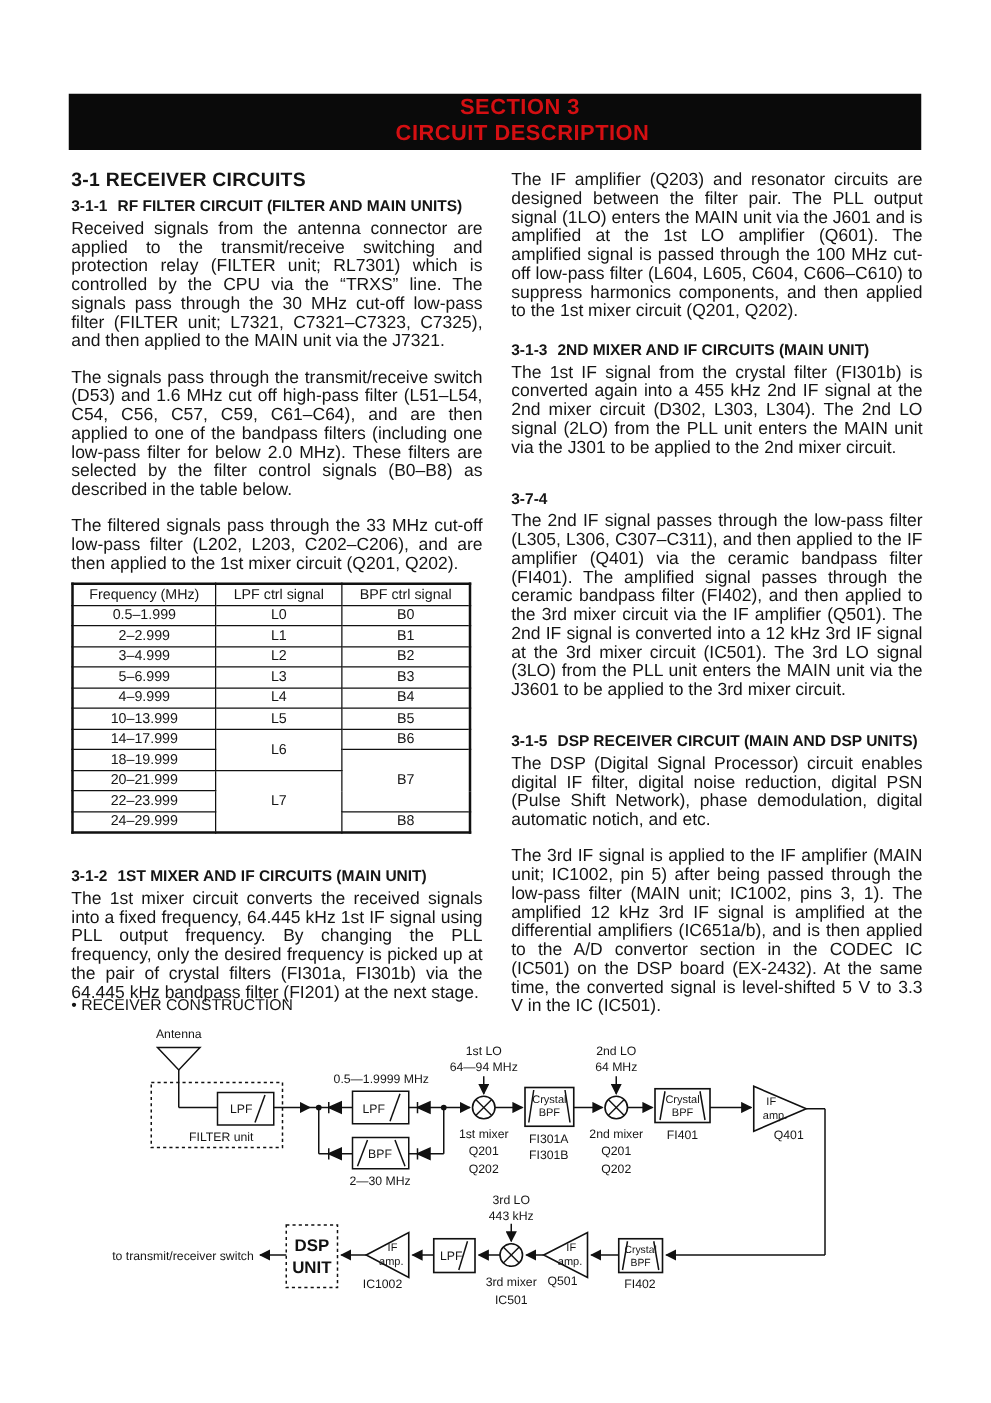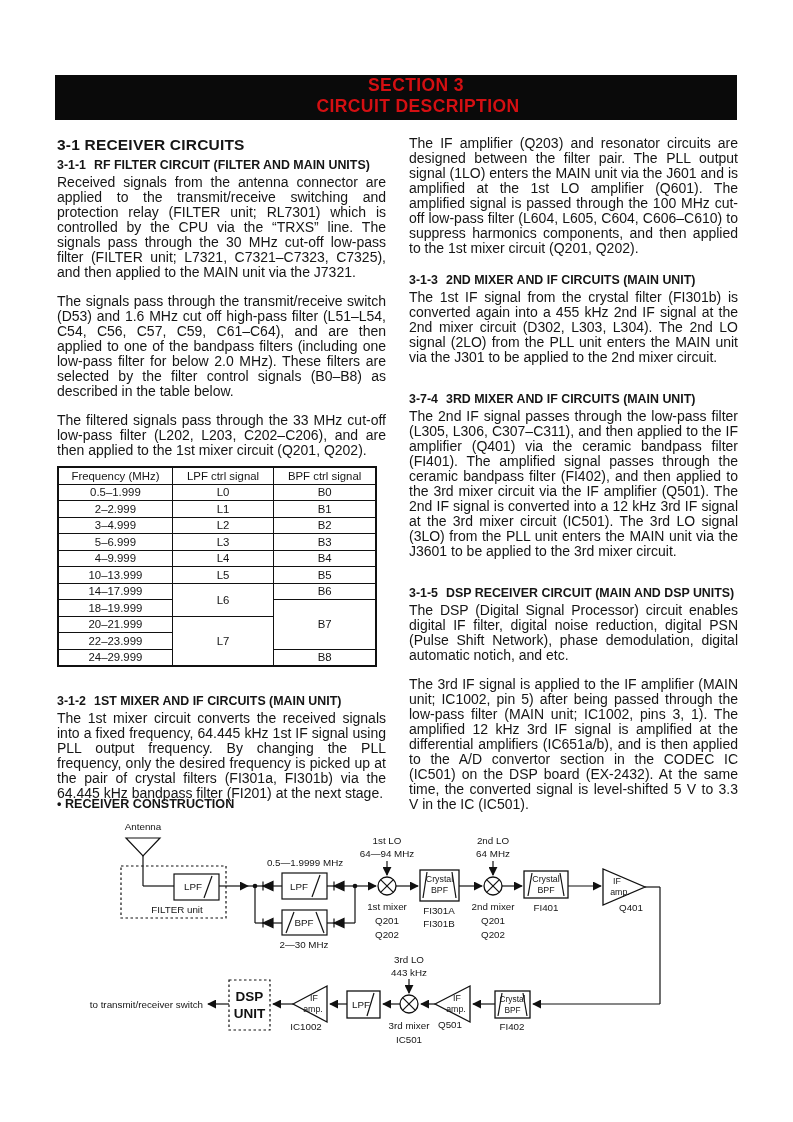--- a/index.html
+++ b/index.html
@@ -37,21 +37,21 @@
   }
   table.ctrl th,table.ctrl td{
     border:1.5px solid #111;text-align:center;padding:0 2px;height:15.5px;
     vertical-align:middle;
   }
   table.ctrl{border:2px solid #111;}
   table.ctrl th{font-weight:normal;}
   table.ctrl col.c1{width:115px;} table.ctrl col.c2{width:102px;} table.ctrl col.c3{width:103px;}
   
   .recv-head{
-    position:absolute;left:57px;top:797px;font-size:12.6px;font-weight:bold;
+    position:absolute;left:57px;top:797px;font-size:12.6px;font-weight:normal;
   }
   .diagram{position:absolute;left:57px;top:816px;width:690px;height:252px;}
   .diagram svg{display:block;}
   .dg-txt{font-size:9.8px;fill:#151515;}
   .dg-sm{font-size:8.8px;fill:#151515;}
   .dg-xs{font-size:8.3px;fill:#151515;}
   .dg-bold{font-size:13.5px;font-weight:bold;fill:#111;}
   
   .pagenum{
     position:absolute;left:0;top:1079px;width:793px;text-align:center;
@@ -159,21 +159,20 @@
       <p>The IF amplifier (Q203) and resonator circuits are designed between the filter pair. The PLL output signal (1LO) enters the MAIN unit via the J601 and is amplified at the 1st LO amplifier (Q601). The amplified signal is passed through the 100 MHz cut-off low-pass filter (L604, L605, C604, C606–C610) to suppress harmonics components, and then applied to the 1st mixer circuit (Q201, Q202).</p>
 
       <div class="h2 mt16">
         <span class="h2num">3-1-3</span>
         <span class="h2txt">2ND MIXER AND IF CIRCUITS (MAIN UNIT)</span>
       </div>
       <p>The 1st IF signal from the crystal filter (FI301b) is converted again into a 455 kHz 2nd IF signal at the 2nd mixer circuit (D302, L303, L304). The 2nd LO signal (2LO) from the PLL unit enters the MAIN unit via the J301 to be applied to the 2nd mixer circuit.</p>
 
       <div class="h2 mt26">
         <span class="h2num">3-7-4</span>
-        <span class="h2txt">3RD MIXER AND IF CIRCUITS (MAIN UNIT)</span>
       </div>
       <p>The 2nd IF signal passes through the low-pass filter (L305, L306, C307–C311), and then applied to the IF amplifier (Q401) via the ceramic bandpass filter (FI401). The amplified signal passes through the ceramic bandpass filter (FI402), and then applied to the 3rd mixer circuit via the IF amplifier (Q501). The 2nd IF signal is converted into a 12 kHz 3rd IF signal at the 3rd mixer circuit (IC501). The 3rd LO signal (3LO) from the PLL unit enters the MAIN unit via the J3601 to be applied to the 3rd mixer circuit.</p>
 
       <div class="h2 mt26">
         <span class="h2num">3-1-5</span>
         <span class="h2txt">DSP RECEIVER CIRCUIT (MAIN AND DSP UNITS)</span>
       </div>
       <p>The DSP (Digital Signal Processor) circuit enables digital IF filter, digital noise reduction, digital PSN (Pulse Shift Network), phase demodulation, digital automatic notich, and etc.</p>
       <p class="mt16">The 3rd IF signal is applied to the IF amplifier (MAIN unit; IC1002, pin 5) after being passed through the low-pass filter (MAIN unit; IC1002, pins 3, 1). The amplified 12 kHz 3rd IF signal is amplified at the differential amplifiers (IC651a/b), and is then applied to the A/D convertor section in the CODEC IC (IC501) on the DSP board (EX-2432). At the same time, the converted signal is level-shifted 5 V to 3.3 V in the IC (IC501).</p>
     </div>

